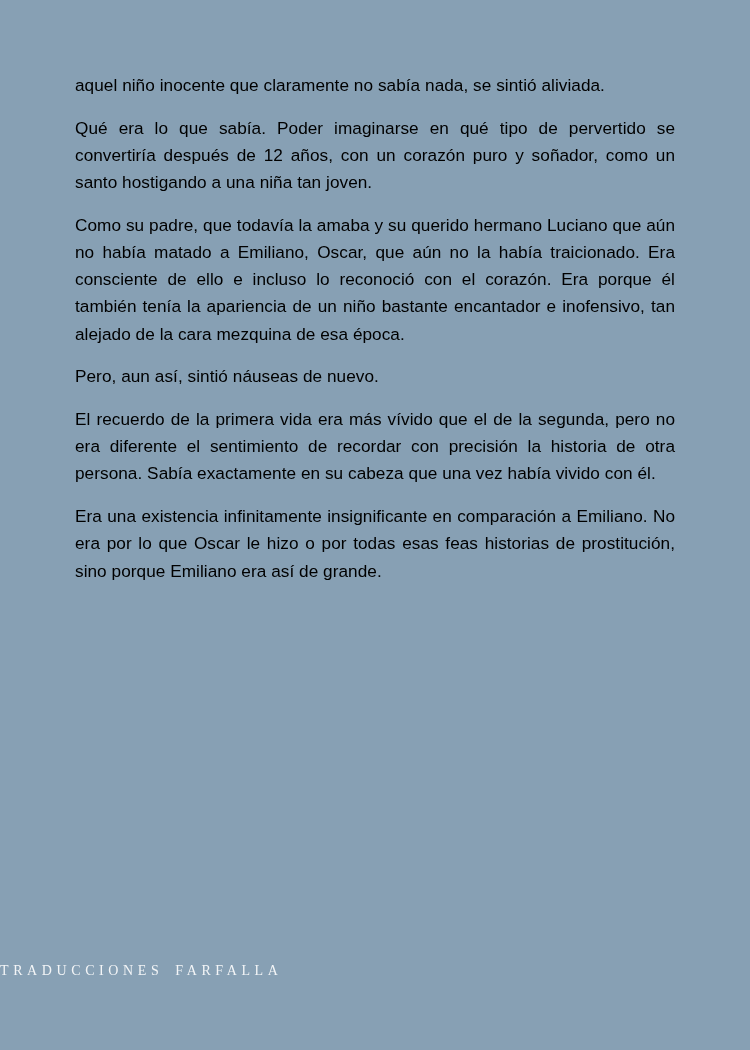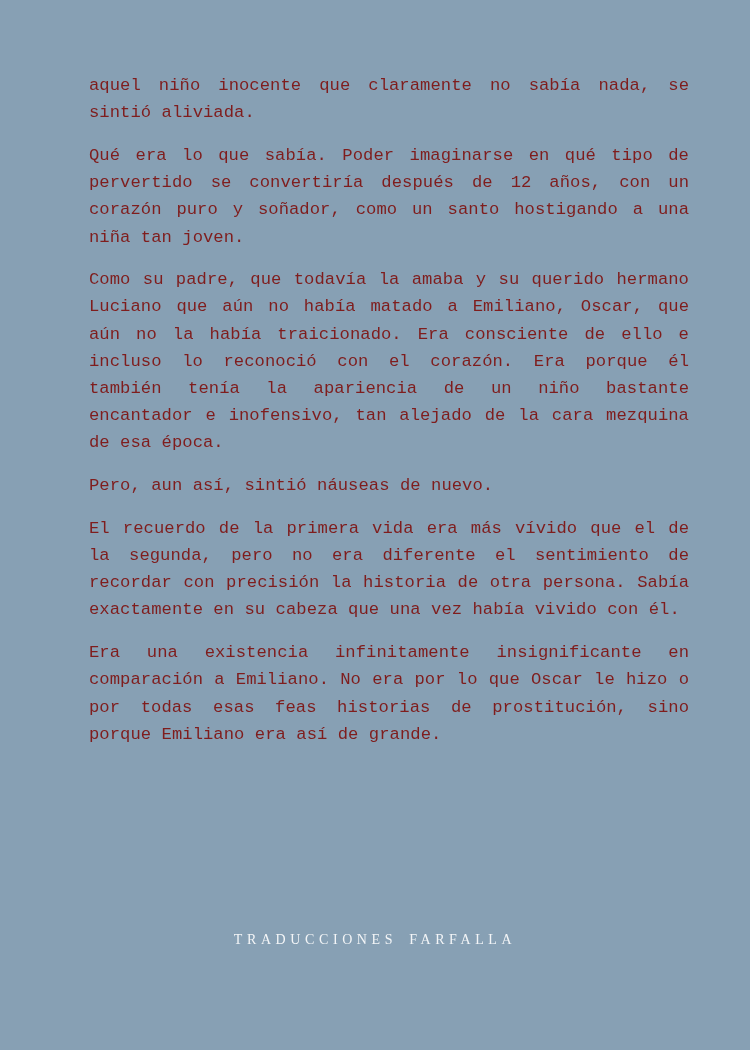--- a/index.html
+++ b/index.html
@@ -8,39 +8,38 @@
     }
     body {
       width: 750px;
       height: 1050px;
       background: #87a0b4;
       position: relative;
       overflow: hidden;
     }
     .page-body {
       position: absolute;
-      left: 89px;
+      left: 75px;
       top: 72px;
       width: 600px;
-      font-family: Liberation Mono, monospace;
+      font-family: Liberation Sans, sans-serif;
       font-size: 17.2px;
       line-height: 27.2px;
-      color: #7f1d1d;
+      color: #000000;
       text-align: justify;
       letter-spacing: 0.05px;
     }
     .page-body p {
       margin: 0 0 15.5px 0;
     }
     .footer {
       position: absolute;
       left: 0;
       right: 0;
-      top: 932px;
-      text-align: center;
+      top: 963px;
       font-family: "Liberation Serif", "DejaVu Serif", serif;
       font-size: 14px;
       letter-spacing: 4.6px;
       color: #f3f5f7;
     }
     .footer .word-gap {
       display: inline-block;
       width: 12px;
     }
   </style>

